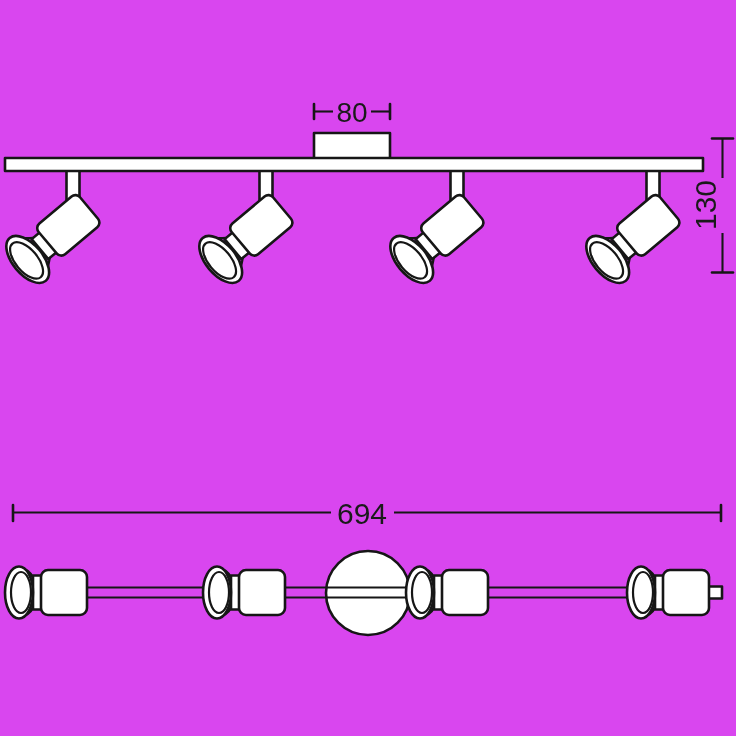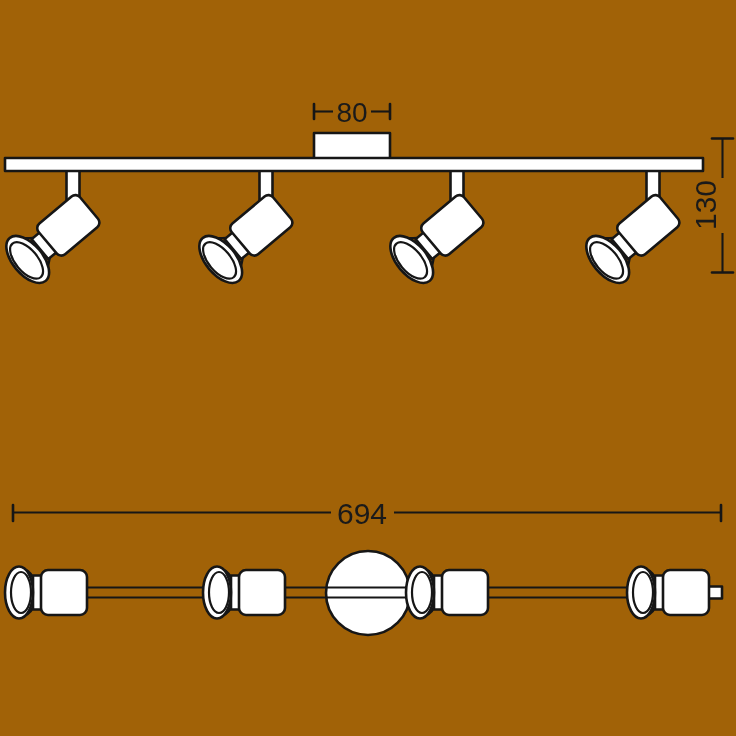--- a/index.html
+++ b/index.html
@@ -5,21 +5,21 @@
   html, body {
     margin: 0;
     padding: 0;
     background: #ffffff;
     font-family: "Liberation Sans", sans-serif;
   }
   .stage {
     position: relative;
     width: 736px;
     height: 736px;
-    background: #a16207;
+    background: #d946ef;
     overflow: hidden;
   }
   svg { display: block; }
   .outline {
     fill: #ffffff;
     stroke: #161616;
     stroke-width: 2.6;
     stroke-linejoin: round;
   }
   .outline-thin {

